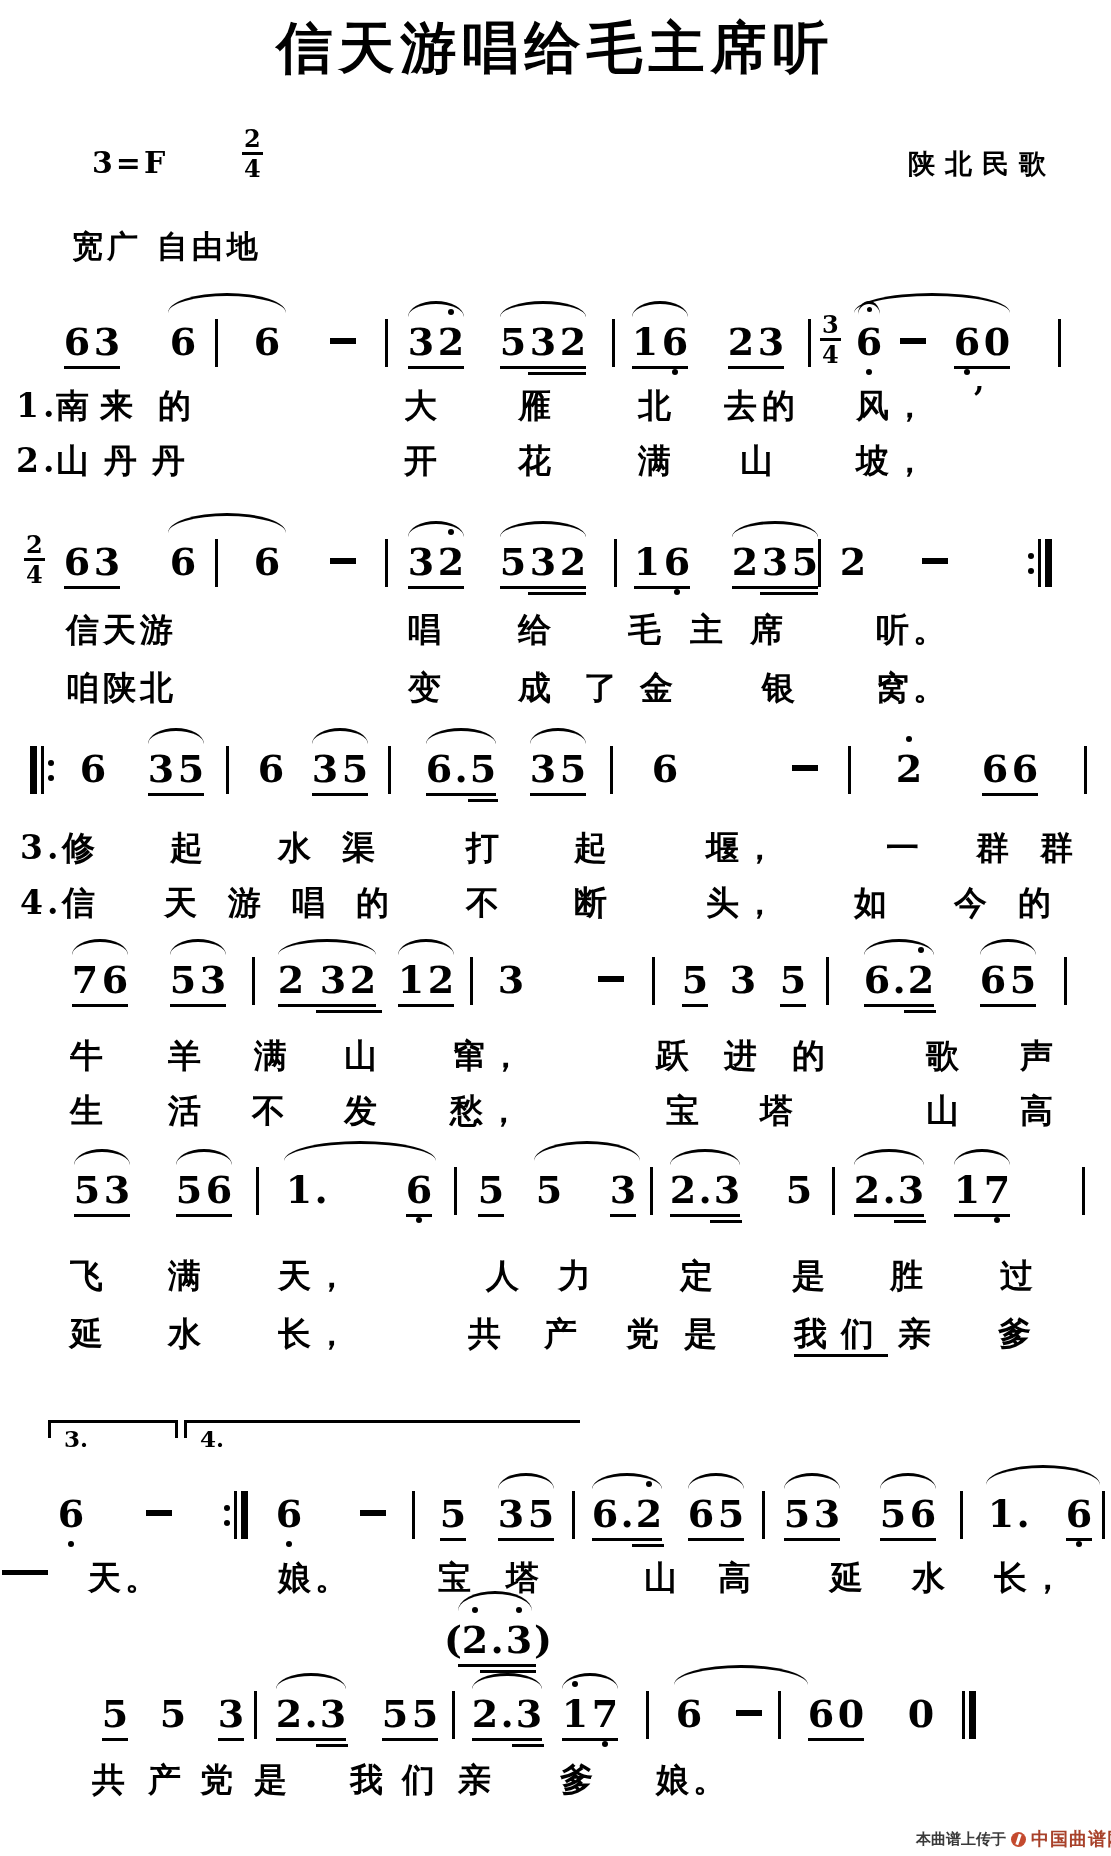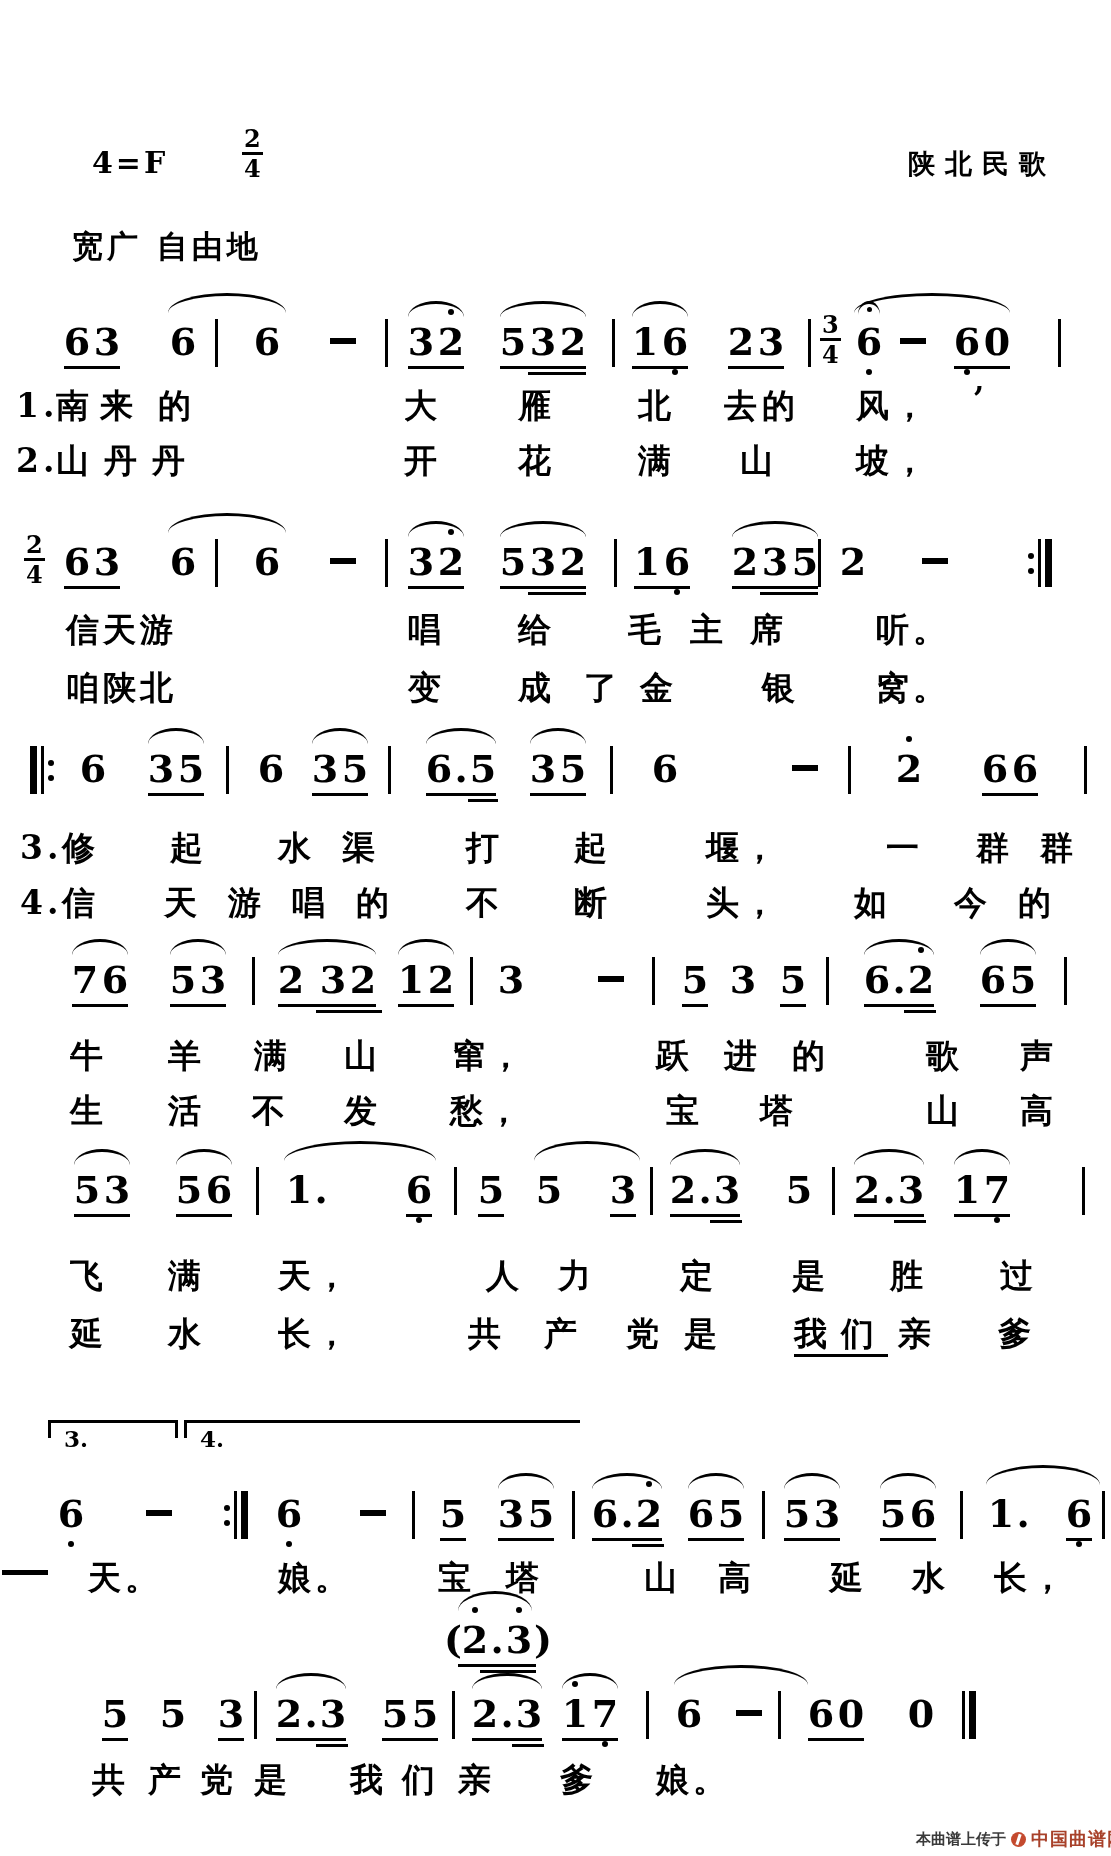--- a/index.html
+++ b/index.html
@@ -51,21 +51,22 @@
   .wm{position:absolute;left:916px;top:1829px;display:flex;align-items:center;gap:5px;white-space:nowrap;}
   .wm .t1{font:700 15px/18px "DejaVu Sans",sans-serif;color:#3a3a3a;}
   .logo{width:15px;height:15px;border-radius:50%;background:#c44a2e;position:relative;display:inline-block;}
   .logo::after{content:"";position:absolute;left:6px;top:2px;width:3px;height:11px;background:#fff;transform:rotate(18deg);}
   .wm .t2{font:700 18px/20px "DejaVu Sans",sans-serif;color:#a8412a;letter-spacing:1px;}
 </style>
 </head>
 <body>
 
 <div id="sheet">
-  <div class="keysig">4=F</div>
+  <div class="title">信天游唱给毛主席听</div>
+  <div class="keysig">3=F</div>
   <div class="ts hdr">
     <div class="a">2</div>
     <div class="b">4</div>
   </div>
   <div class="source">陕北民歌</div>
   <div class="tempo">宽广 自由地</div>
   <div id="score">
       <div class="mline" style="top: 320px;">
         <div class="grp" style="left: 62px;">
           <span class="nt">6</span>

